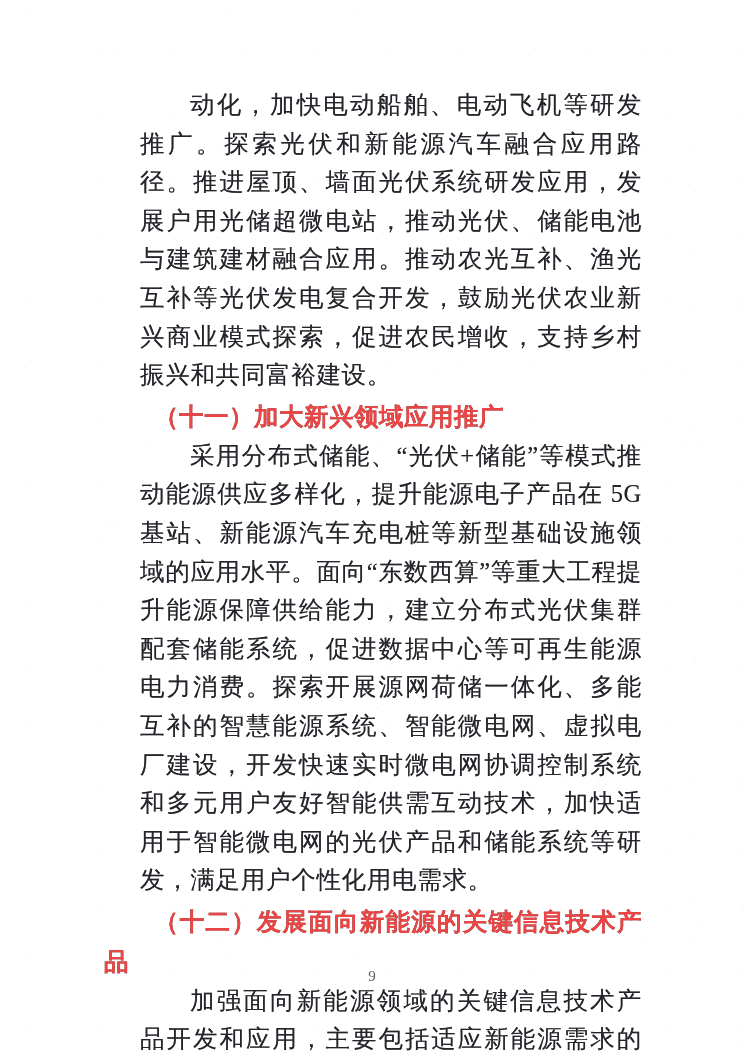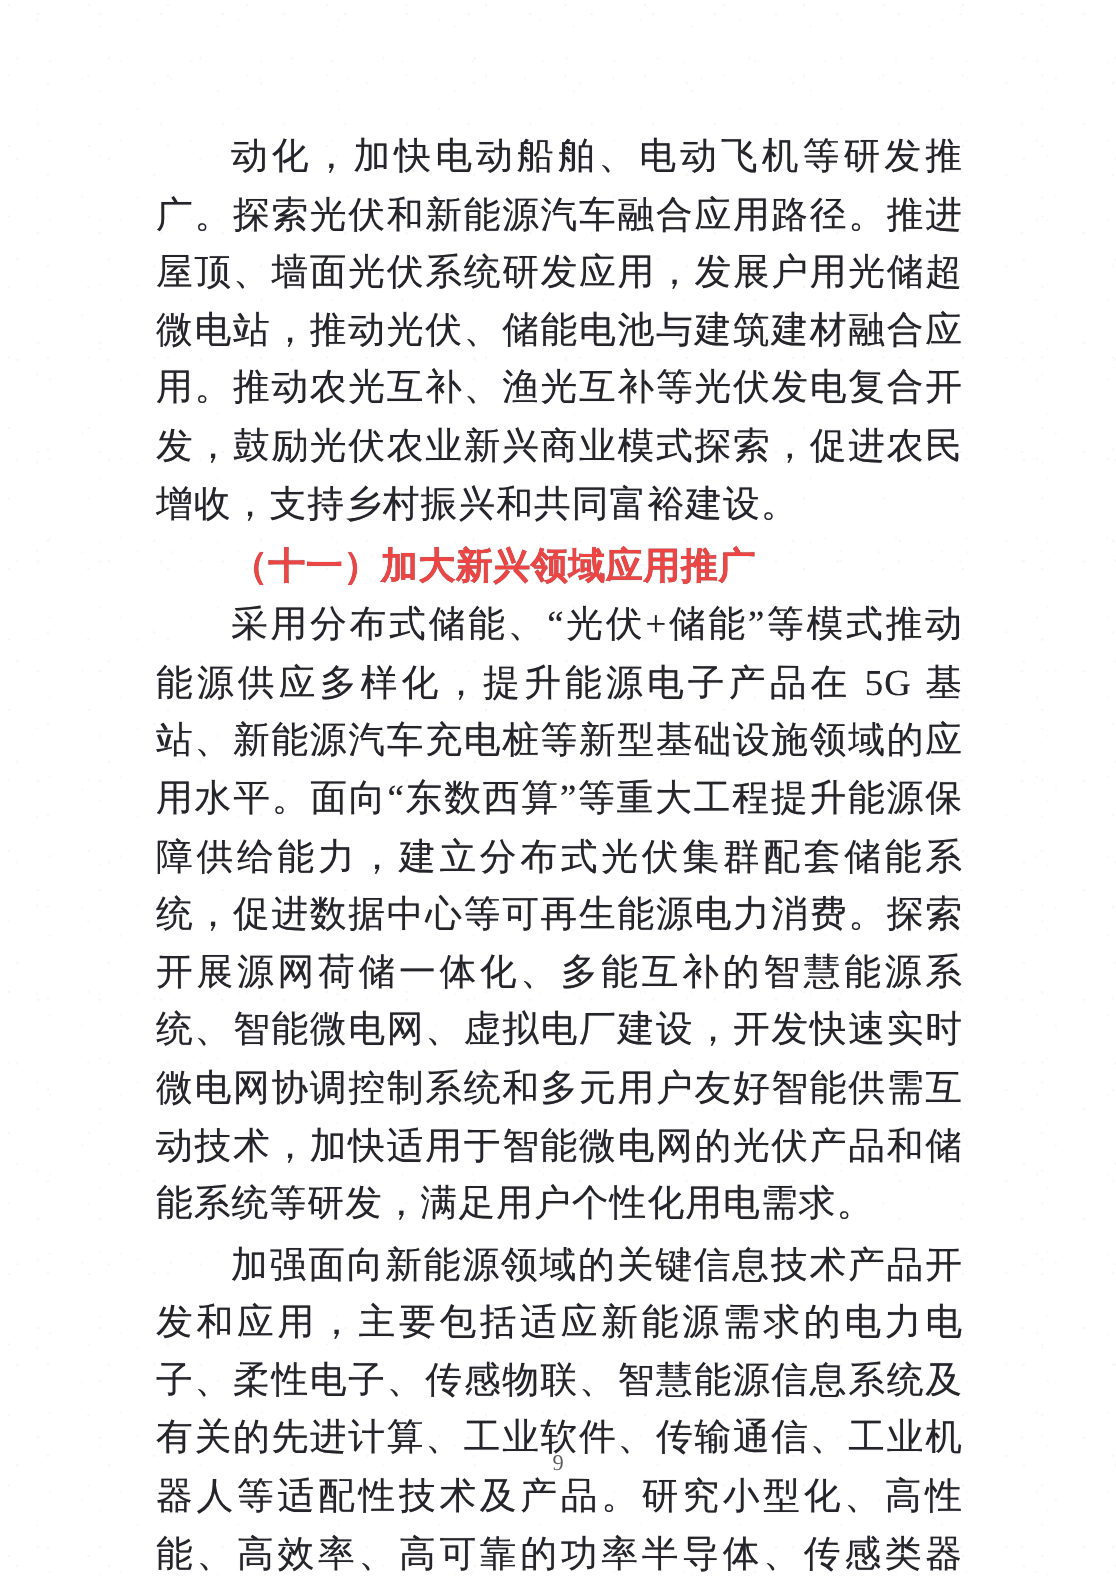--- a/index.html
+++ b/index.html
@@ -60,20 +60,21 @@
   p.body-par {
     font-family: "Liberation Serif", "DejaVu Serif", serif;
     font-size: 24.5px;
     line-height: 38.6px;
     letter-spacing: 0.7px;
     text-indent: 50px;
     font-weight: 400;
     color: #24242a;
     -webkit-font-smoothing: none;
     text-shadow: 0 0 0.45px rgba(40,40,46,.55);
+    margin-left: 36px;
   }
 
   
   p.heading-sub {
     font-family: "Liberation Serif", "DejaVu Serif", serif;
     font-size: 24.5px;
     line-height: 40px;
     letter-spacing: 0.5px;
     font-weight: 700;
     text-indent: 50px;
@@ -124,20 +125,21 @@
 
     <div class="gap-sm"></div>
 
     <p class="heading-sub">（十一）加大新兴领域应用推广</p>
 
     <p class="body-par">采用分布式储能、“光伏+储能”等模式推动能源供应多样化，提升能源电子产品在 5G 基站、新能源汽车充电桩等新型基础设施领域的应用水平。面向“东数西算”等重大工程提升能源保障供给能力，建立分布式光伏集群配套储能系统，促进数据中心等可再生能源电力消费。探索开展源网荷储一体化、多能互补的智慧能源系统、智能微电网、虚拟电厂建设，开发快速实时微电网协调控制系统和多元用户友好智能供需互动技术，加快适用于智能微电网的光伏产品和储能系统等研发，满足用户个性化用电需求。</p>
 
     <div class="gap-sm"></div>
 
 
+    <p class="heading-sub">（十二）发展面向新能源的关键信息技术产品</p>
 
     <p class="body-par">加强面向新能源领域的关键信息技术产品开发和应用，主要包括适应新能源需求的电力电子、柔性电子、传感物联、智慧能源信息系统及有关的先进计算、工业软件、传输通信、工业机器人等适配性技术及产品。研究小型化、高性能、高效率、高可靠的功率半导体、传感类器件、光电子器件等基</p>
 
   </div>
 
   <div class="folio">9</div>
 
 </div>
 
 </body></html>

